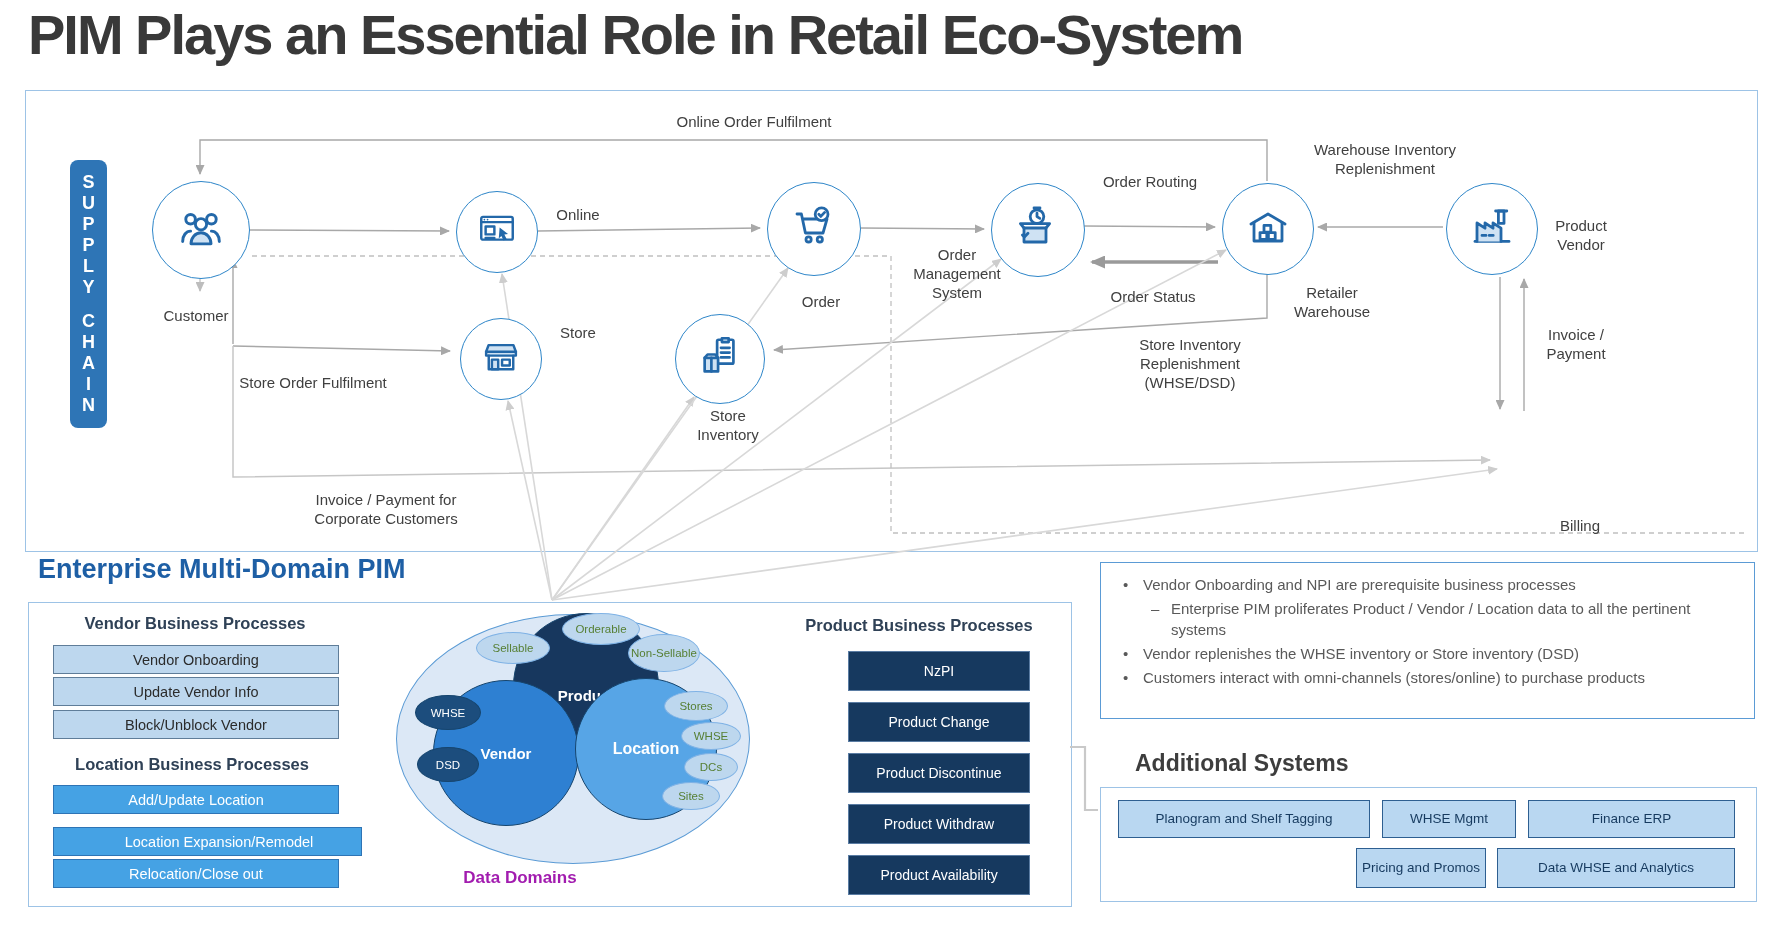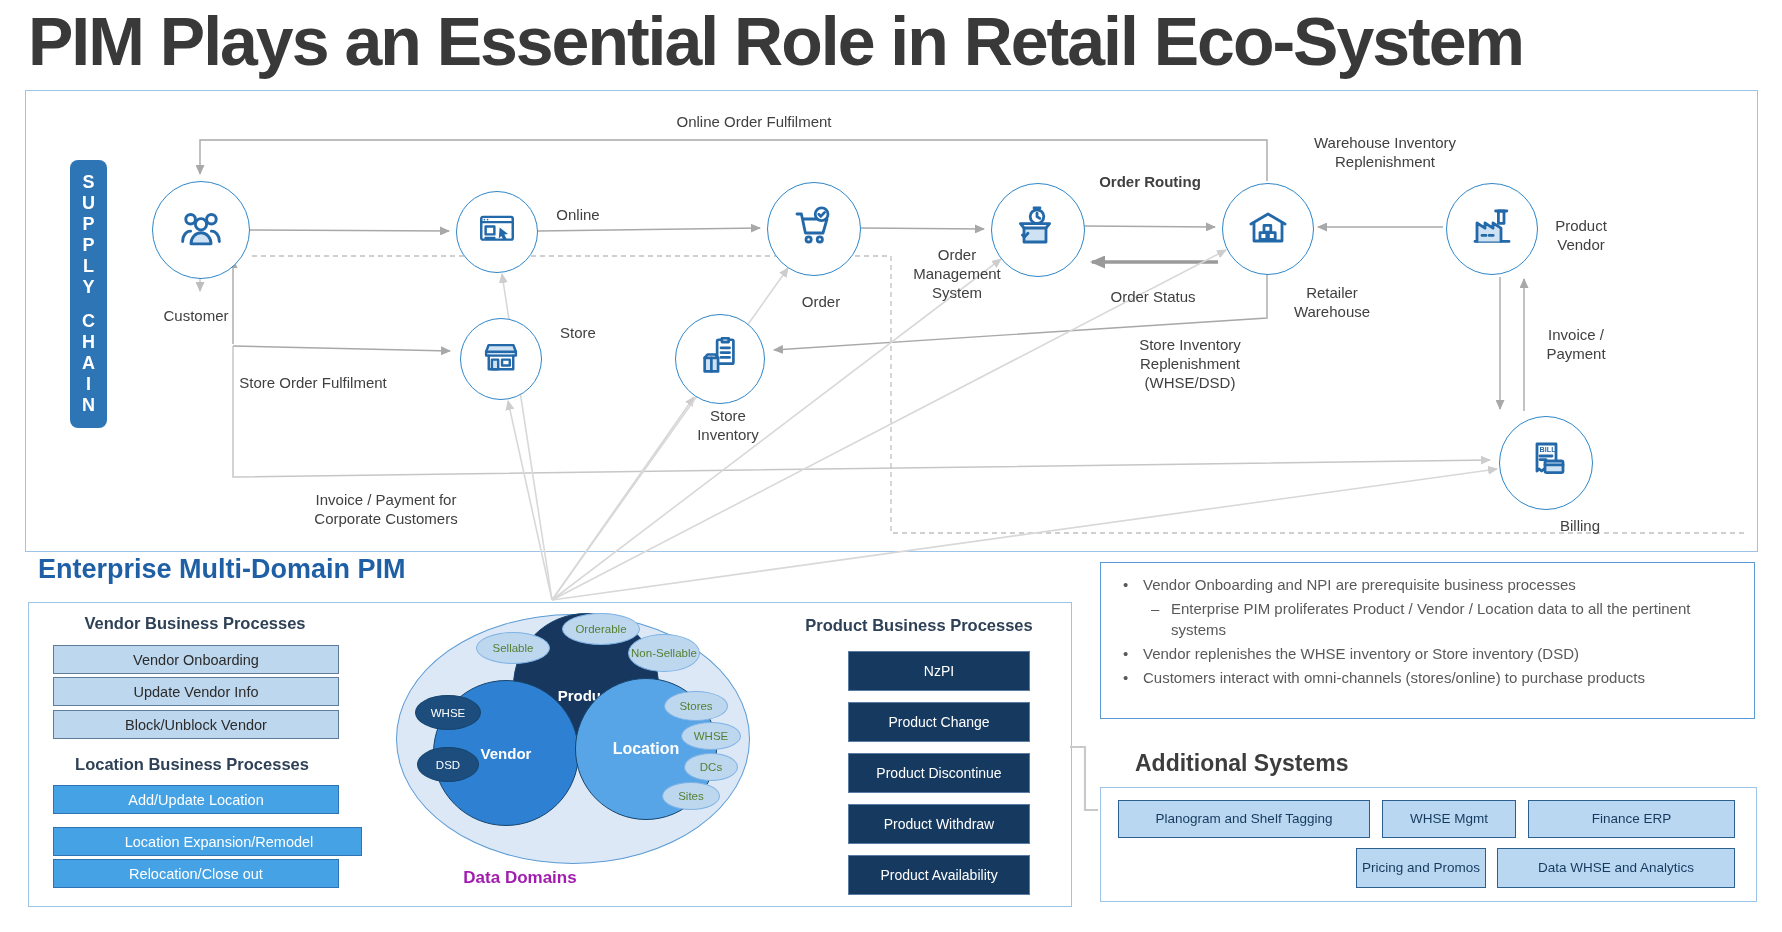--- a/index.html
+++ b/index.html
@@ -1,19 +1,19 @@
 <!DOCTYPE html>
 <html><head>
 <meta charset="utf-8">
 <style>
   html,body{margin:0;padding:0;background:#fff;}
   .stage{position:relative;width:1782px;height:932px;background:#fff;overflow:hidden;
          font-family:"Liberation Sans","DejaVu Sans",sans-serif;color:#3f3f3f;}
   
-  .title{position:absolute;left:28px;top:2px;font-size:68px;font-weight:700;color:#393939;
+  .title{position:absolute;left:28px;top:2px;font-size:56px;font-weight:700;color:#393939;
          letter-spacing:-2px;white-space:nowrap;}
   
   .panel{position:absolute;background:#fff;border:1.6px solid #9dc3e6;z-index:1;}
   
   .overlay{position:absolute;left:0;top:0;z-index:2;pointer-events:none;}
   
   .node{position:absolute;border:1.7px solid #2e86c9;border-radius:50%;background:#fff;z-index:3;
         display:flex;align-items:center;justify-content:center;}
   .node svg{stroke:#2368a9;fill:none;stroke-width:1.4;stroke-linecap:round;stroke-linejoin:round;}
   
@@ -191,39 +191,30 @@
   </div>
   <div class="node" style="left:675px;top:314px;width:88px;height:88px;">
     <span><svg width="46" height="46" viewBox="0 0 24 24">
       <rect x="10.5" y="3" width="8.5" height="12.5" rx="0.8" fill="#fff"></rect>
       <rect x="13" y="2.2" width="3.5" height="2" fill="#cfe2f3"></rect>
       <path d="M12.5 7.2h4.5M12.5 9.7h4.5M12.5 12.2h4.5"></path>
       <path d="M4 12.5h7v7H4z" fill="#cfe2f3"></path>
           <path d="M4 12.5l1.5-1.8h4L11 12.5M7.5 12.5v7"></path>
         </svg></span>
   </div>
-  <div class="node" style="left:1499px;top:416px;width:92px;height:92px;">
-    <span><svg width="48" height="48" viewBox="0 0 24 24">
-      <path d="M7.5 3.5h9.5V17l-1.2-1-1.2 1-1.2-1-1.2 1-1.2-1-1.2 1-1.2-1-1.1 1z" fill="#fff"></path>
-      <text x="8.8" y="7.6" font-size="3.6" font-weight="bold" fill="#2368a9" stroke="none">BILL</text>
-      <path d="M9 9.5h6M9 11.3h3"></path>
-      <rect x="11.5" y="12" width="9" height="5.8" rx="0.8" fill="#cfe2f3"></rect>
-          <path d="M11.5 13.9h9"></path>
-        </svg></span>
-  </div>
 
   <div class="lbl" style="left:754px;top:112px;">Online Order Fulfilment</div>
   <div class="lbl" style="left:196px;top:306px;">Customer</div>
   <div class="lbl" style="left:578px;top:205px;">Online</div>
   <div class="lbl" style="left:821px;top:292px;">Order</div>
   <div class="lbl wrap" style="left:957px;top:245px;width:130px;">Order Management System</div>
-  <div class="lbl" style="left:1150px;top:172px;font-weight:bold;">Order Routing</div>
+  <div class="lbl" style="left:1150px;top:172px;">Order Routing</div>
   <div class="lbl" style="left:1153px;top:287px;">Order Status</div>
   <div class="lbl wrap" style="left:1332px;top:283px;width:120px;">Retailer Warehouse</div>
-  <div class="lbl wrap" style="left:1385px;top:133px;width:200px;">Warehouse Inventory Replenishment</div>
+  <div class="lbl wrap" style="left:1385px;top:140px;width:200px;">Warehouse Inventory Replenishment</div>
   <div class="lbl wrap" style="left:1581px;top:216px;width:90px;">Product Vendor</div>
   <div class="lbl wrap" style="left:1576px;top:325px;width:90px;">Invoice / Payment</div>
   <div class="lbl" style="left:578px;top:323px;">Store</div>
   <div class="lbl" style="left:313px;top:373px;">Store Order Fulfilment</div>
   <div class="lbl wrap" style="left:728px;top:406px;width:100px;">Store Inventory</div>
   <div class="lbl wrap" style="left:1190px;top:335px;width:160px;">Store Inventory Replenishment (WHSE/DSD)</div>
   <div class="lbl wrap" style="left:386px;top:490px;width:210px;">Invoice / Payment for Corporate Customers</div>
   <div class="lbl" style="left:1580px;top:516px;">Billing</div>
 
   <div class="pim-heading">Enterprise Multi-Domain PIM</div>

